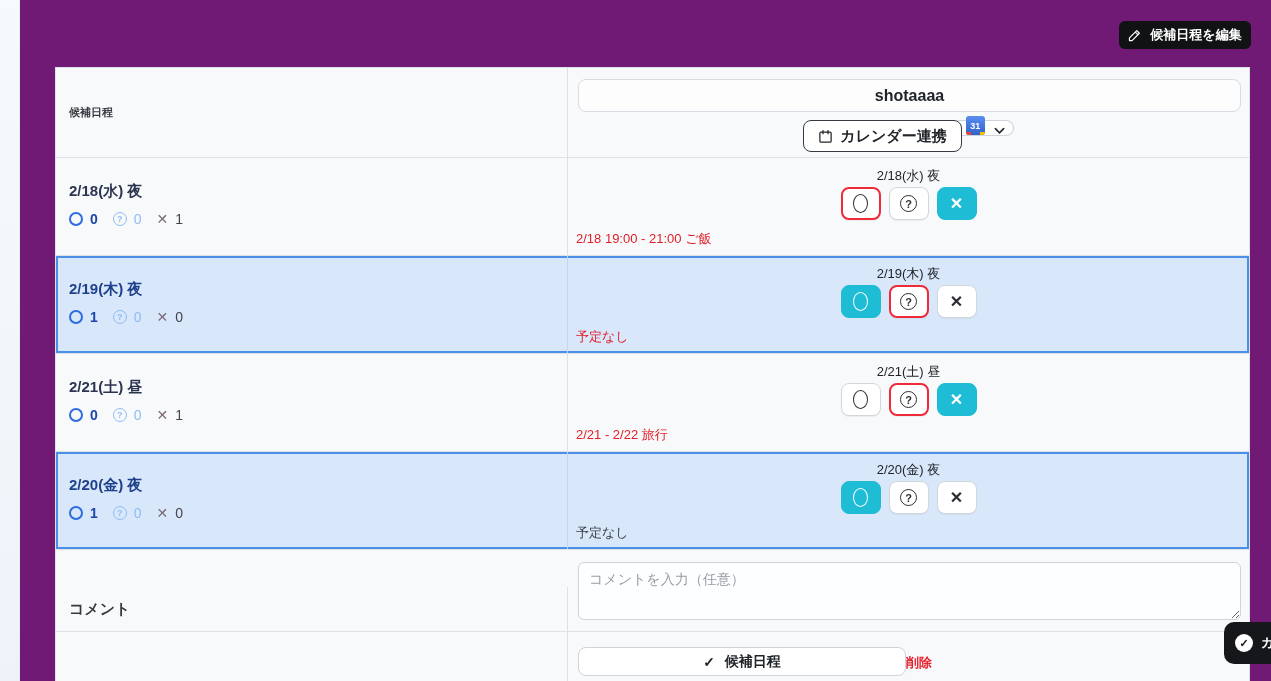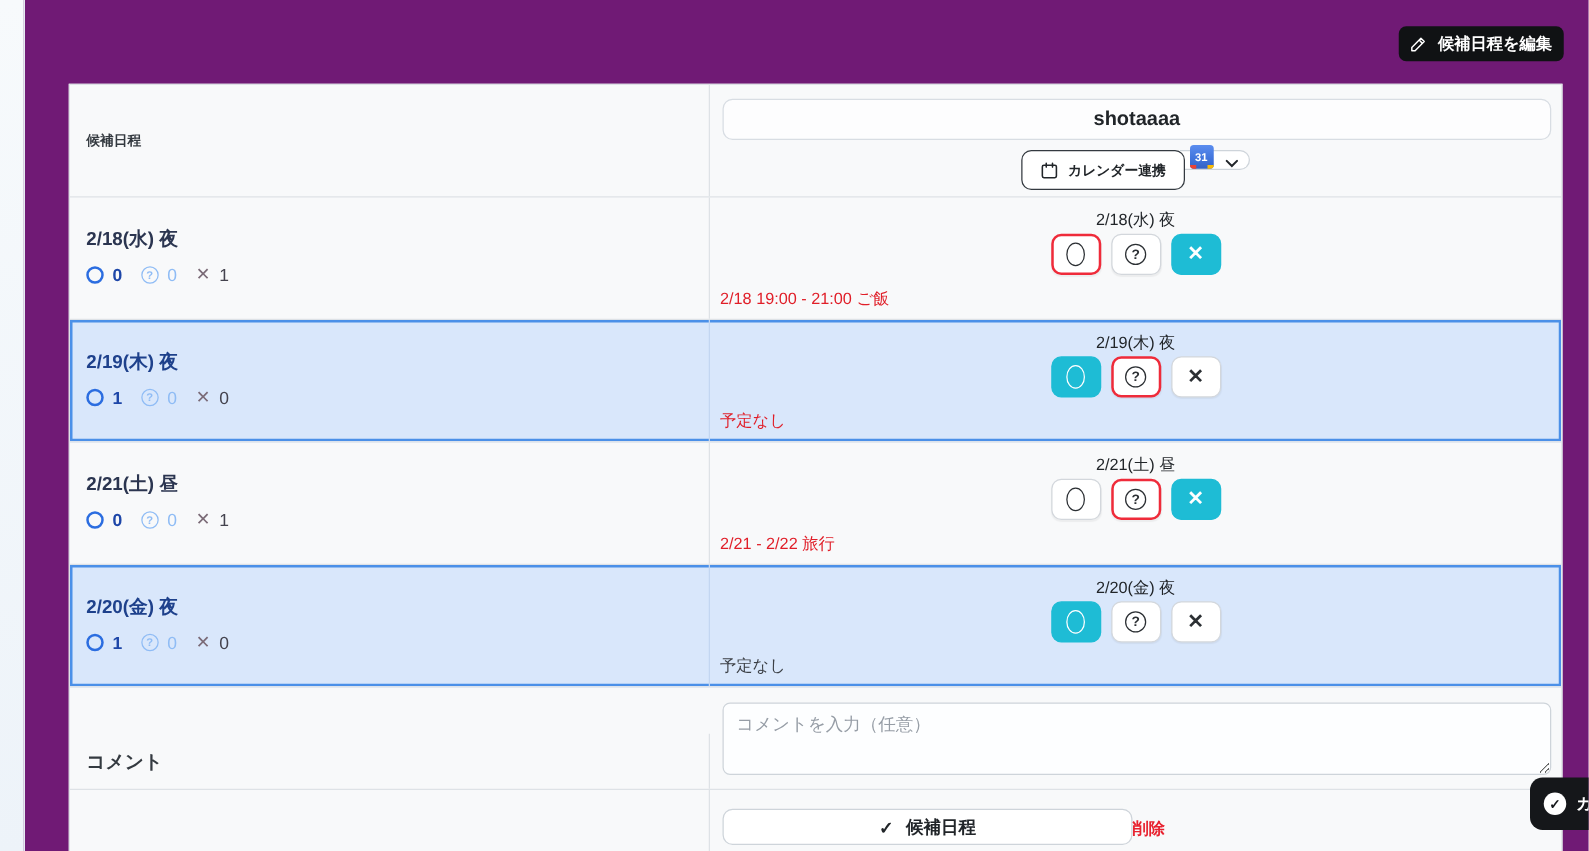--- a/index.html
+++ b/index.html
@@ -43,21 +43,21 @@
     position:absolute; left:10px; top:11px; width:663px; height:33px;
     background:#fdfdfe; border:1px solid #d8dde3; border-radius:8px;
     display:flex; align-items:center; justify-content:center;
     font-size:16px; font-weight:700; color:#212529; cursor:pointer;
   }
   .cal-group { position:absolute; left:0; right:0; top:52px; display:flex; justify-content:center; }
   .cal-btn {
     height:32px; padding:0 14px; background:#fff;
     border:1.6px solid #343a40; border-radius:8px;
     display:flex; align-items:center; gap:7px;
-    font-size:11px; font-weight:600; color:#212529; cursor:pointer; z-index:2;
+    font-size:15px; font-weight:600; color:#212529; cursor:pointer; z-index:2;
   }
   .gcal-btn {
     height:16px; width:56px; margin-left:-4px; background:#fff;
     border:1px solid #ced4da; border-left:none; border-radius:0 8px 8px 0;
     display:flex; align-items:flex-end; justify-content:center; gap:9px; cursor:pointer;
   }
   .gcal-icon {
     width:19px; height:19px; border-radius:3px; position:relative;
     background:linear-gradient(180deg,#5b8def 0%,#3b6fd8 70%,#3461c2 100%);
     color:#fff; font-size:9px; font-weight:700;

